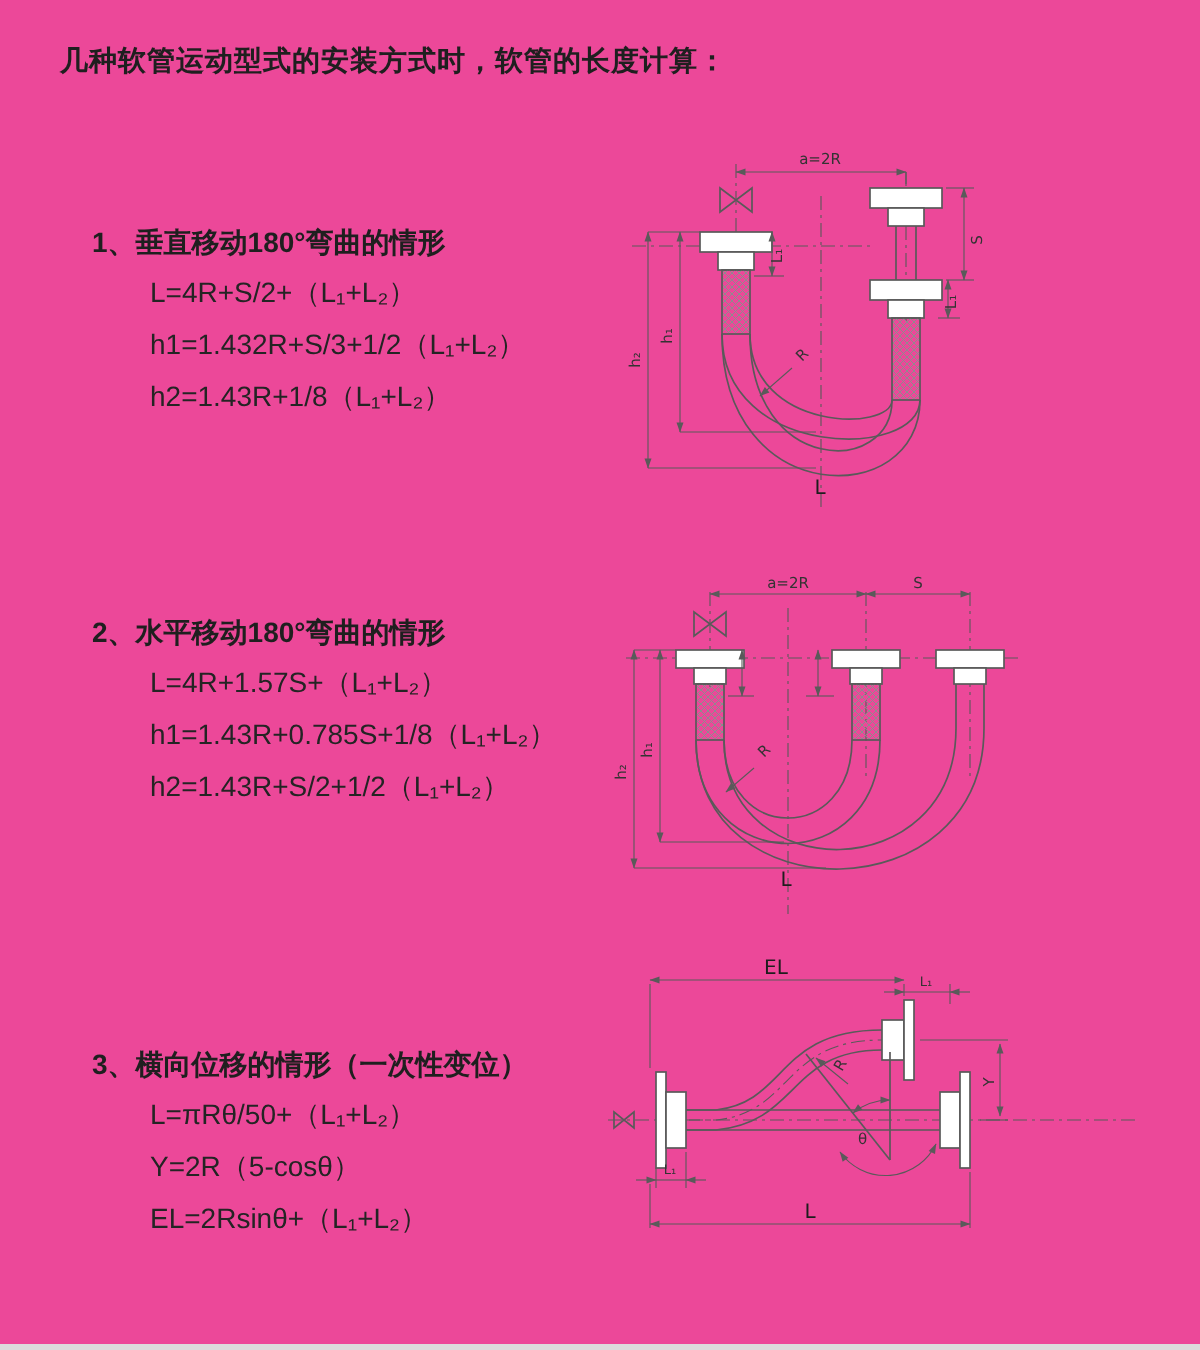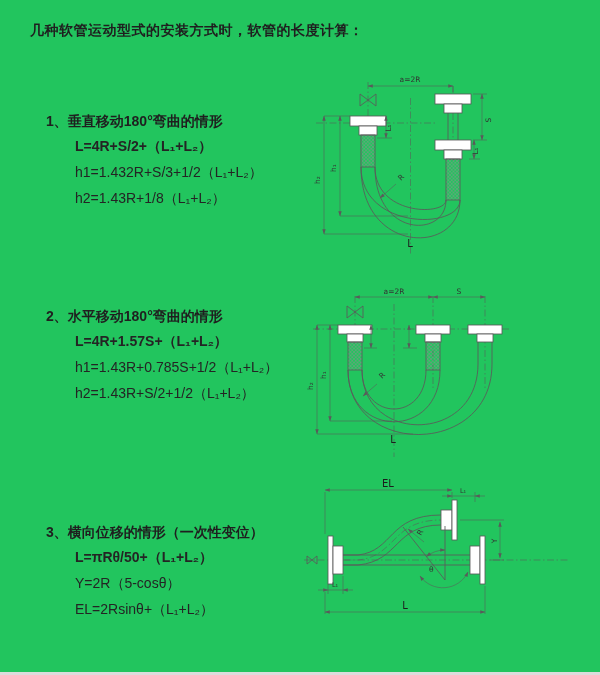--- a/index.html
+++ b/index.html
@@ -1,23 +1,23 @@
 <!DOCTYPE html>
 <html><head>
 <meta charset="utf-8">
 <style>
   html,body{margin:0;padding:0;}
   body{width:600px;height:675px;background:#fff;position:relative;overflow:hidden;
        font-family:"Liberation Sans","DejaVu Sans",sans-serif;color:#1f1f1f;}
-  .page{position:absolute;inset:0;background:#22c55e;}
+  .page{position:absolute;inset:0;background:#ec4899;}
   .title{position:absolute;left:30px;top:22px;font-size:14px;font-weight:bold;letter-spacing:.5px;}
   .sec{position:absolute;left:46px;width:270px;}
   .sec .heading{position:absolute;left:0;top:0;font-size:14px;font-weight:bold;white-space:nowrap;}
   .sec .formula{position:absolute;left:29px;font-size:14px;white-space:nowrap;color:#242424;}
-  .f0{top:25px;font-weight:bold;} .f1{top:51px;} .f2{top:77px;}
+  .f0{top:25px;} .f1{top:51px;} .f2{top:77px;}
   .diag{position:absolute;}
   .d line,.d path,.d rect{stroke:#5a5a5a;fill:none;stroke-width:0.85;}
   .d .cl{stroke-dasharray:7 2.5 1.5 2.5;stroke-width:0.55;}
   .d .dim{stroke-width:0.55;}
   .d rect.solid{fill:#fff;}
   .d rect.braid{fill:url(#braidp);}
   .d text{font-family:"DejaVu Sans",sans-serif;font-size:7.5px;fill:#333;stroke:none;}
   .d text.big{font-size:10px;fill:#1d1d1d;}
   .d text.sm{font-size:6.5px;}
   .scan-edge{position:absolute;left:0;right:0;bottom:0;height:3px;background:#dcdcdc;}
@@ -43,21 +43,21 @@
   <div class="sec" style="top:113px;">
     <div class="heading">1、垂直移动180°弯曲的情形</div>
     <div class="formula f0">L=4R+S/2+（L₁+L₂）</div>
     <div class="formula f1">h1=1.432R+S/3+1/2（L₁+L₂）</div>
     <div class="formula f2">h2=1.43R+1/8（L₁+L₂）</div>
   </div>
 
   <div class="sec" style="top:308px;">
     <div class="heading">2、水平移动180°弯曲的情形</div>
     <div class="formula f0">L=4R+1.57S+（L₁+L₂）</div>
-    <div class="formula f1">h1=1.43R+0.785S+1/2（L₁+L₂）</div>
+    <div class="formula f1">h1=1.43R+0.785S+1/8（L₁+L₂）</div>
     <div class="formula f2">h2=1.43R+S/2+1/2（L₁+L₂）</div>
   </div>
 
   <div class="sec" style="top:524px;">
     <div class="heading">3、横向位移的情形（一次性变位）</div>
     <div class="formula f0">L=πRθ/50+（L₁+L₂）</div>
     <div class="formula f1">Y=2R（5-cosθ）</div>
     <div class="formula f2">EL=2Rsinθ+（L₁+L₂）</div>
   </div>
 

